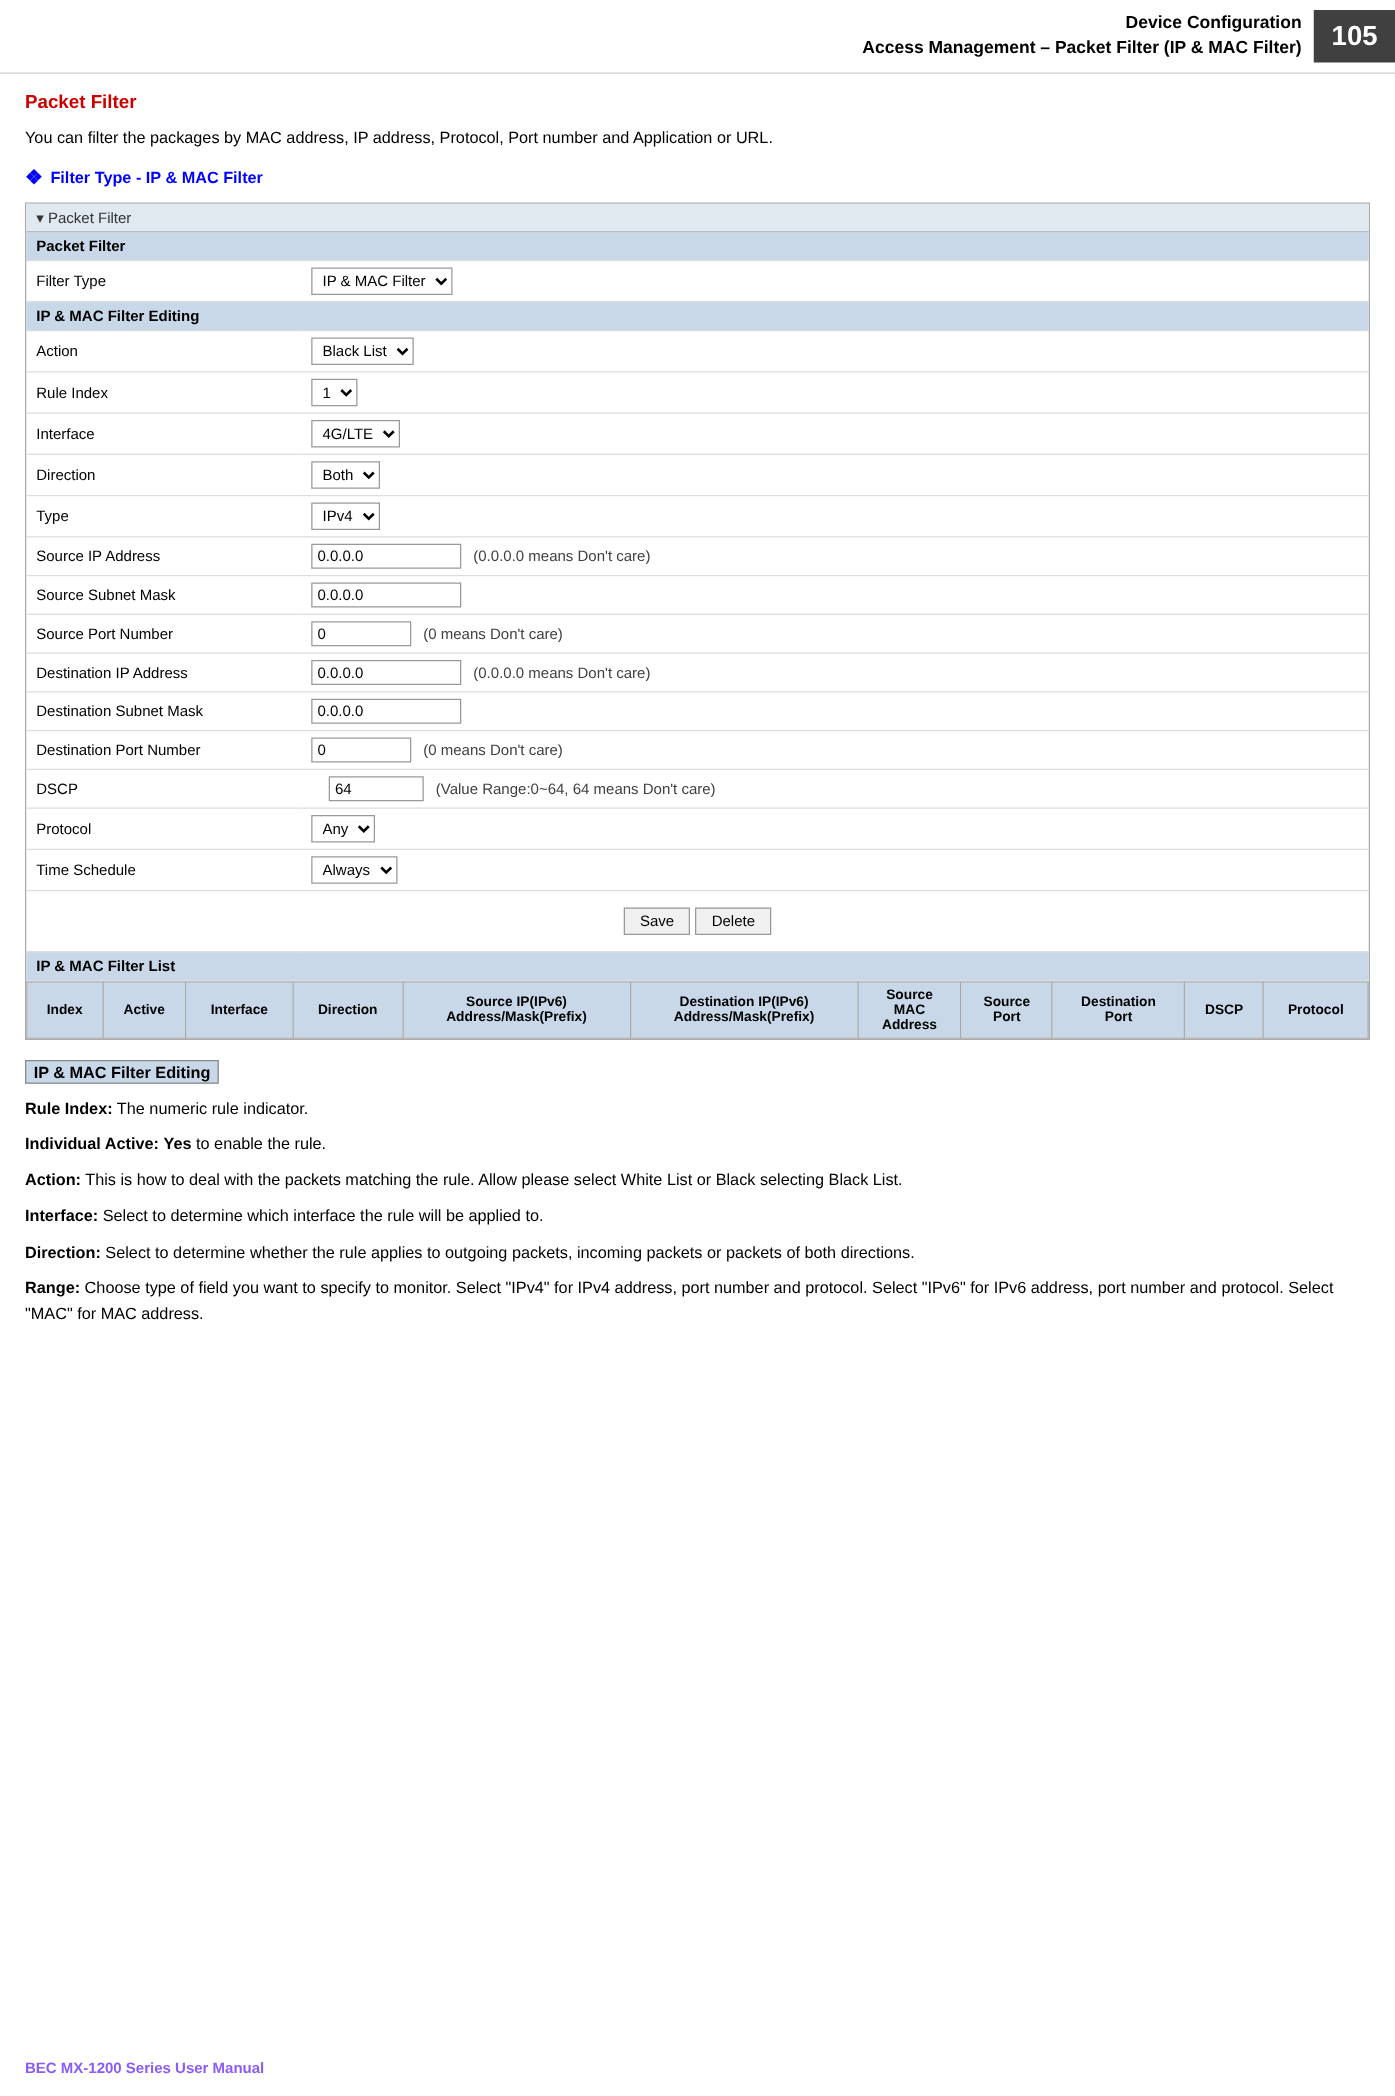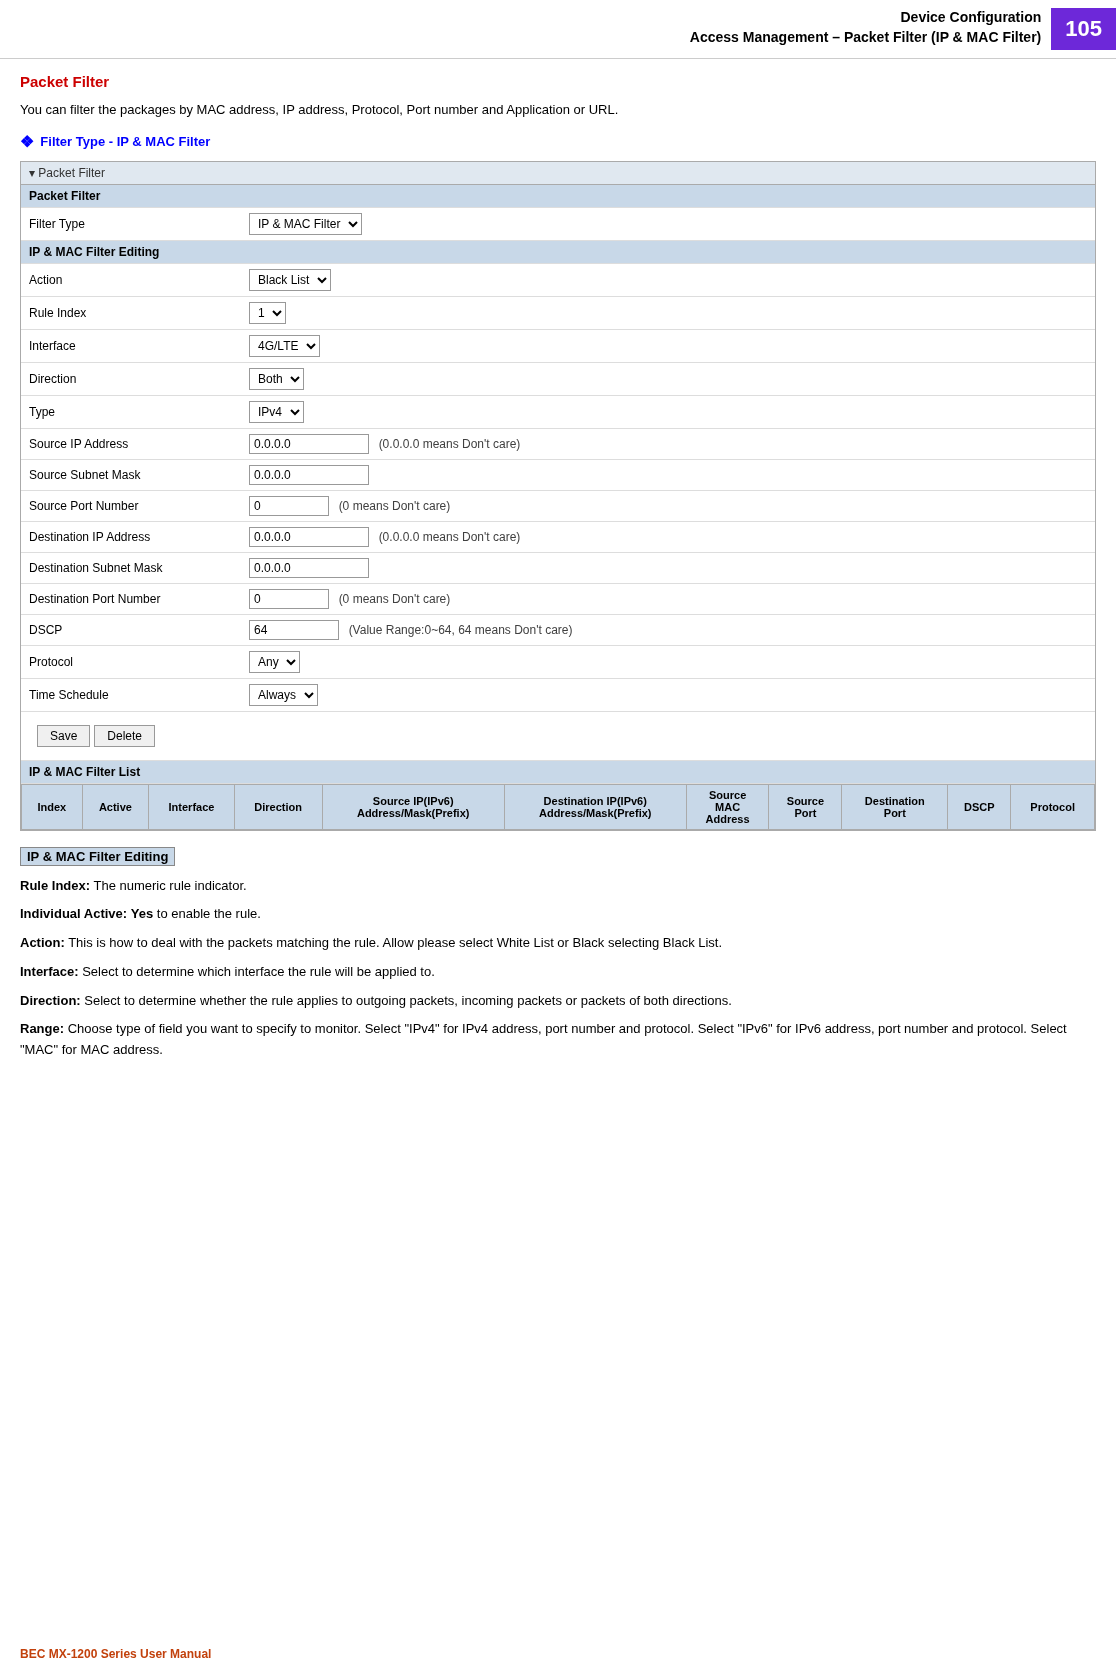--- a/index.html
+++ b/index.html
@@ -29,21 +29,21 @@
     }
     .header-title .line1 {
       font-weight: bold;
       font-size: 14px;
     }
     .header-title .line2 {
       font-weight: bold;
       font-size: 14px;
     }
     .header-page {
-      background: #6d28d9;
+      background: #404040;
       color: #fff;
       font-size: 22px;
       font-weight: bold;
       padding: 8px 14px;
       display: flex;
       align-items: center;
       justify-content: center;
       min-width: 60px;
     }
 
@@ -148,20 +148,21 @@
       display: flex;
       align-items: center;
       gap: 6px;
       font-size: 12px;
     }
 
     .btn-row {
       padding: 8px;
       display: flex;
       gap: 4px;
+      justify-content: center;
     }
 
     button {
       font-size: 12px;
       padding: 3px 12px;
       border: 1px solid #999;
       background: #f0f0f0;
       cursor: pointer;
     }
 
@@ -206,21 +207,21 @@
       font-weight: bold;
     }
 
     
     .footer {
       position: absolute;
       bottom: 16px;
       left: 20px;
       font-size: 12px;
       font-weight: bold;
-      color: #c2410c;
+      color: #8b5cf6;
     }
   </style>
 </head>
 <body>
 
 <div class="header">
   <div class="header-title">
     <div class="line1">Device Configuration</div>
     <div class="line2">Access Management – Packet Filter (IP &amp; MAC Filter)</div>
   </div>
@@ -349,21 +350,21 @@
         <td>Destination Port Number</td>
         <td>
           <input type="text" style="width: 80px;" value="0">
           <span class="hint-text">(0 means Don't care)</span>
         </td>
       </tr>
 
       <tr>
         <td>DSCP</td>
         <td>
-          <input type="text" style="width: 90px;" value="64">
+          <input type="text" style="width: 76px; margin-left: 14px;" value="64">
           <span class="hint-text">(Value Range:0~64, 64 means Don't care)</span>
         </td>
       </tr>
 
       <tr>
         <td>Protocol</td>
         <td>
           <select>
             <option>Any</option>
           </select>

